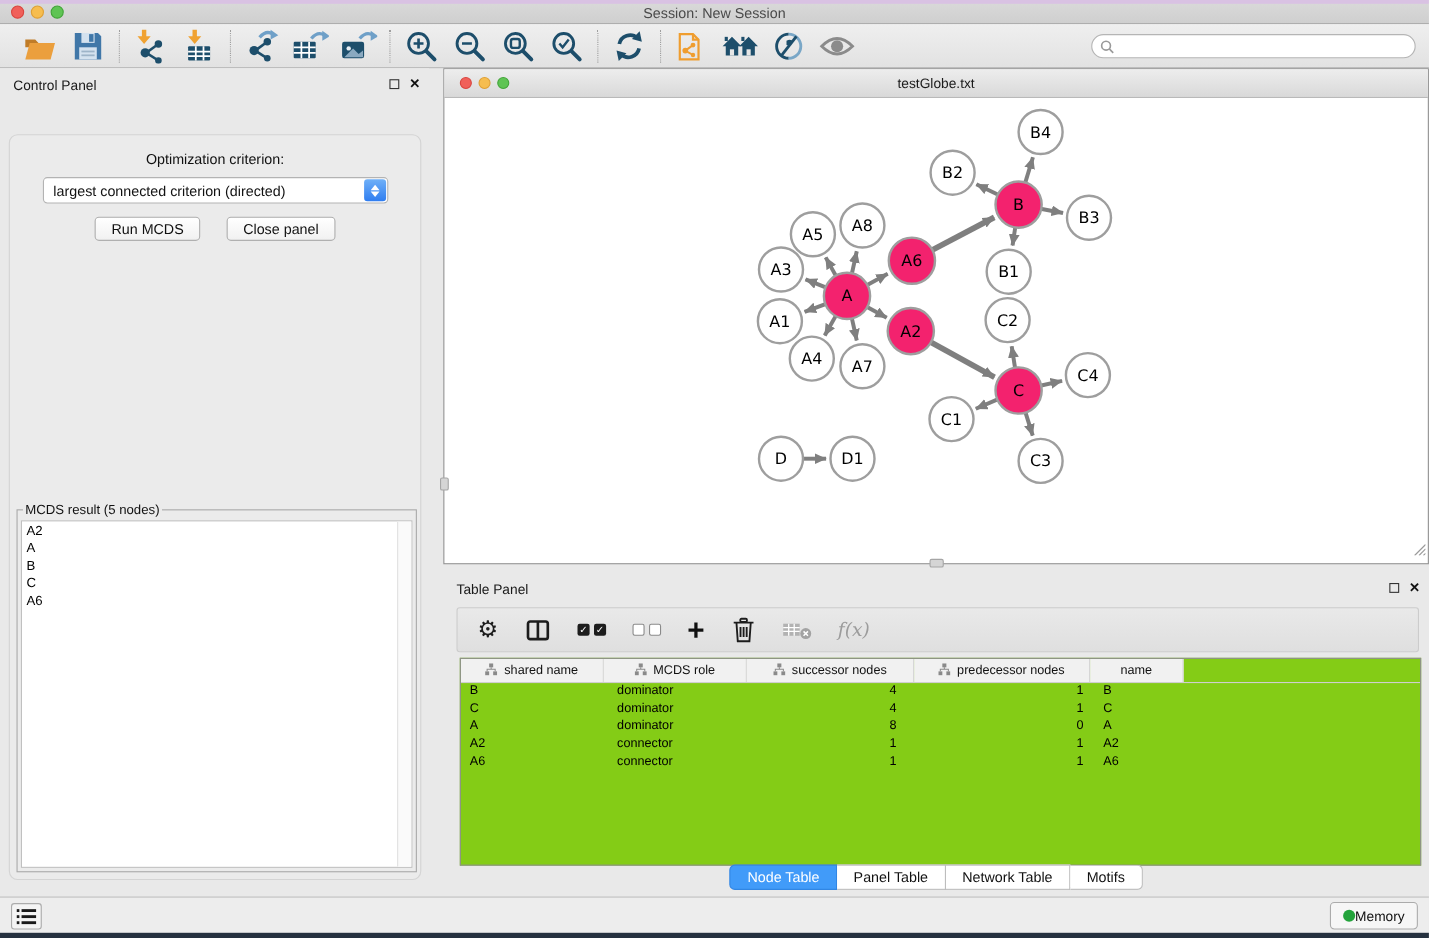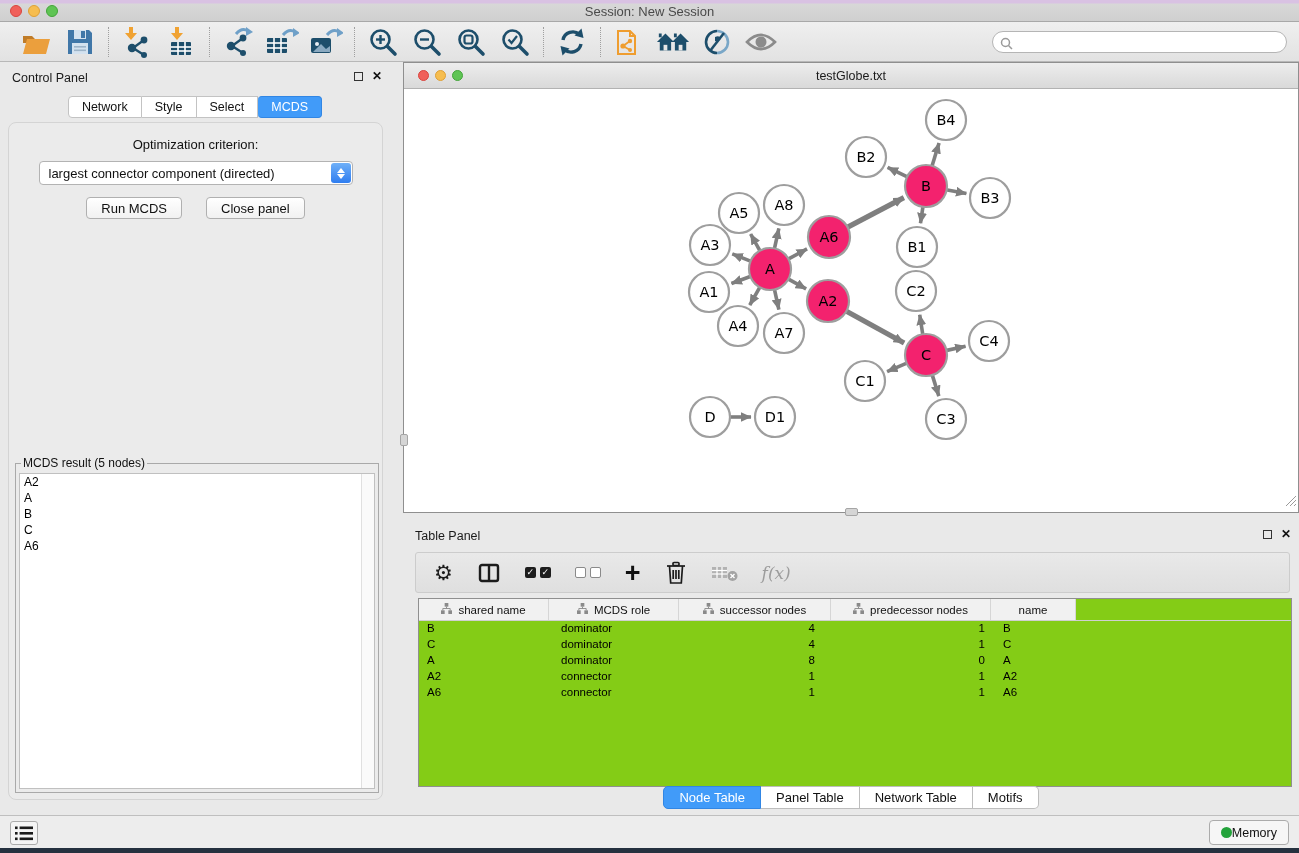--- a/index.html
+++ b/index.html
@@ -324,30 +324,24 @@
 </div>
 
 <div id="control-panel">
   <div class="panel-head">
     <span class="ph-title">Control Panel</span>
     <span class="ph-icons">
       <span class="float-box"></span>
       <span class="close-x">✕</span>
     </span>
   </div>
-  <div class="seg-tabs">
-      <div class="seg-tab">Network</div>
-      <div class="seg-tab">Style</div>
-      <div class="seg-tab">Select</div>
-      <div class="seg-tab active">MCDS</div>
-    </div>
   <div class="cp-content">
     <div class="cp-label">Optimization criterion:</div>
     <div class="cp-select">
-      <span>largest connector component (directed)</span>
+      <span>largest connected criterion (directed)</span>
       <span class="stepper">
           <i class="up"></i>
           <i class="dn"></i>
         </span>
     </div>
     <div class="cp-buttons">
       <button class="btn">Run MCDS</button>
       <button class="btn">Close panel</button>
     </div>
     <fieldset class="mcds-fieldset">

